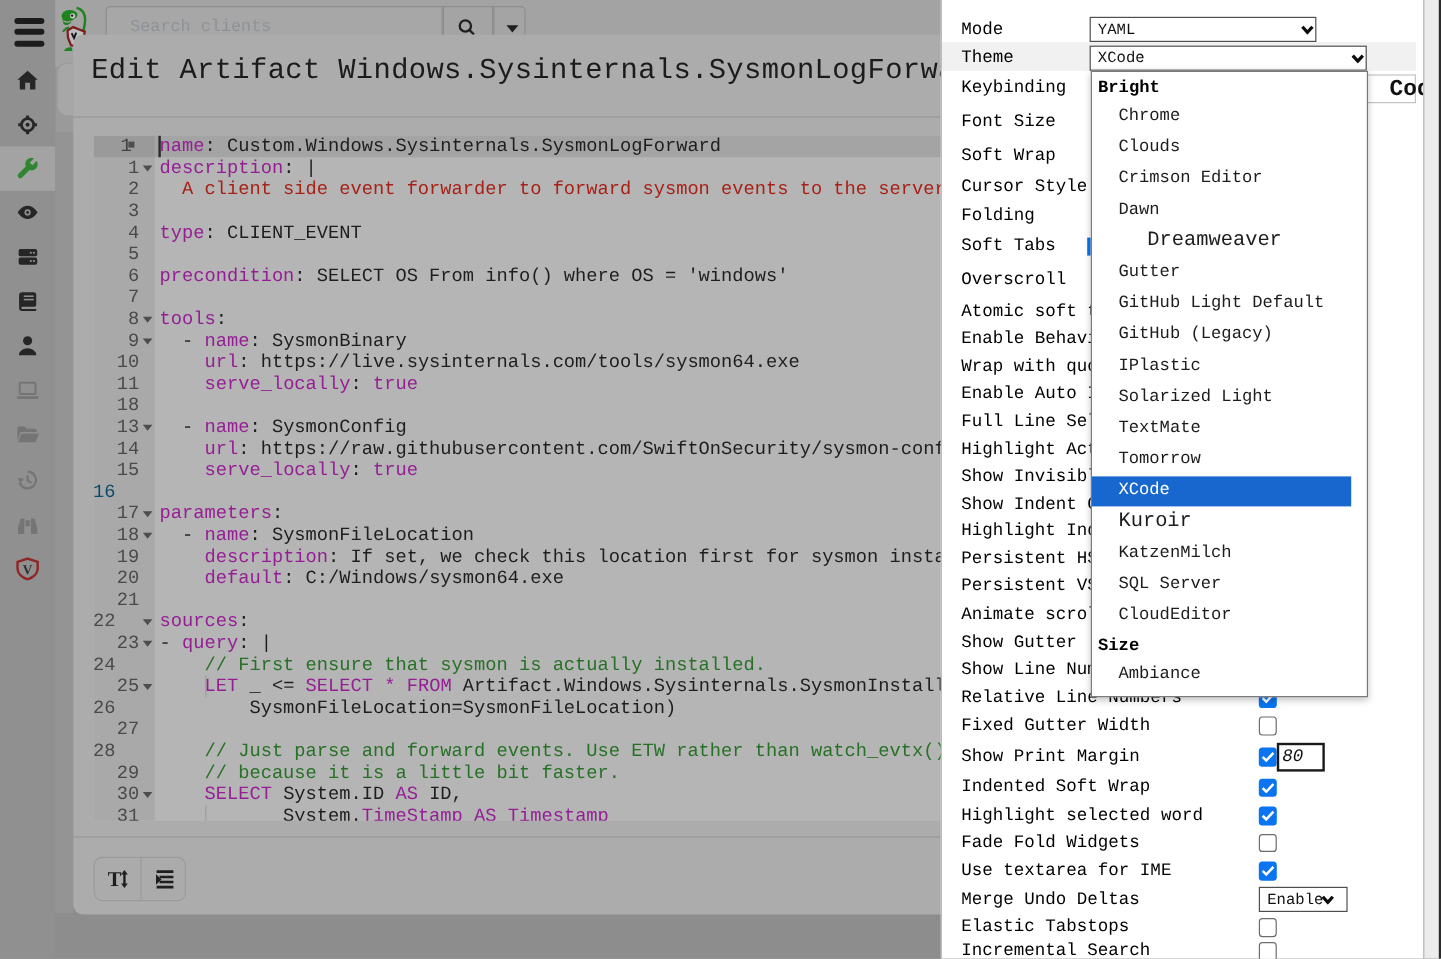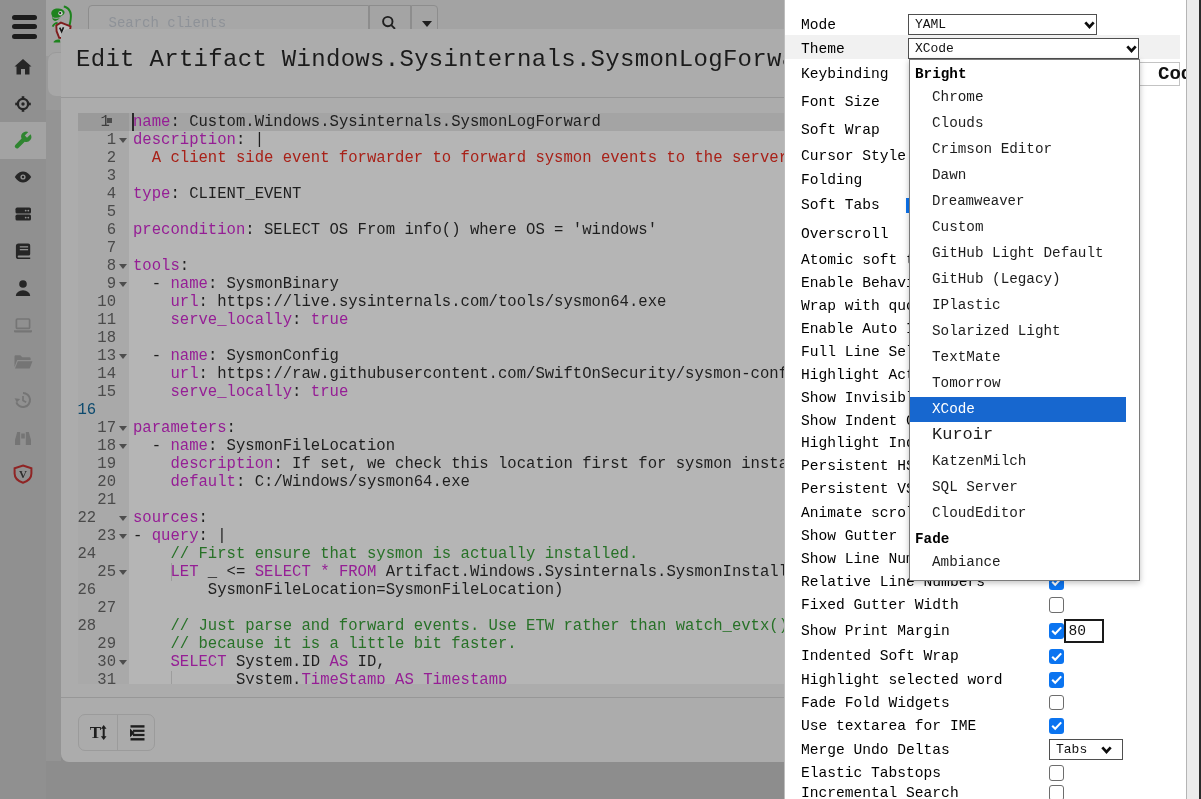--- a/index.html
+++ b/index.html
@@ -206,65 +206,65 @@
     <path d="M1.2 4.8 L4.2 7.8 L10.2 1.4" fill="none" stroke="#fff" stroke-width="2.1"></path>
   </svg>
 <div class="abs" style="left:801px;top:596px;font-size:14.6px;line-height:18px;color:#000;white-space:nowrap;">Fixed Gutter Width</div>
 <div class="abs" style="left:1048.5px;top:597.1px;width:15.8px;height:15.8px;background:#fff;border:1.6px solid #6d6d6d;border-radius:3px;"></div>
 <div class="abs" style="left:801px;top:621.8px;font-size:14.6px;line-height:18px;color:#000;white-space:nowrap;">Show Print Margin</div>
 <div class="abs" style="left:1048.5px;top:622.9px;width:15.8px;height:15.8px;background:#0b74f0;border-radius:3px;"></div>
 <svg class="abs" style="left:1050.7px;top:626.1px;" width="11.5" height="9.5" viewBox="0 0 11.5 9.5">
     <path d="M1.2 4.8 L4.2 7.8 L10.2 1.4" fill="none" stroke="#fff" stroke-width="2.1"></path>
   </svg>
 <div class="abs" style="left:1063.8px;top:618.5999999999999px;width:40.7px;height:24.4px;background:#fff;border:2px solid #1a1a1a;"></div>
-<div class="abs" style="left:1068.5px;top:621.8px;font-size:14.6px;line-height:18px;color:#111;">80</div>
+<div class="abs" style="left:1068.5px;top:621.8px;font-size:14.6px;line-height:18px;color:#111;font-style:italic;">80</div>
 <div class="abs" style="left:801px;top:647.4px;font-size:14.6px;line-height:18px;color:#000;white-space:nowrap;">Indented Soft Wrap</div>
 <div class="abs" style="left:1048.5px;top:648.5px;width:15.8px;height:15.8px;background:#0b74f0;border-radius:3px;"></div>
 <svg class="abs" style="left:1050.7px;top:651.7px;" width="11.5" height="9.5" viewBox="0 0 11.5 9.5">
     <path d="M1.2 4.8 L4.2 7.8 L10.2 1.4" fill="none" stroke="#fff" stroke-width="2.1"></path>
   </svg>
 <div class="abs" style="left:801px;top:671px;font-size:14.6px;line-height:18px;color:#000;white-space:nowrap;">Highlight selected word</div>
 <div class="abs" style="left:1048.5px;top:672.1px;width:15.8px;height:15.8px;background:#0b74f0;border-radius:3px;"></div>
 <svg class="abs" style="left:1050.7px;top:675.3000000000001px;" width="11.5" height="9.5" viewBox="0 0 11.5 9.5">
     <path d="M1.2 4.8 L4.2 7.8 L10.2 1.4" fill="none" stroke="#fff" stroke-width="2.1"></path>
   </svg>
 <div class="abs" style="left:801px;top:693.5px;font-size:14.6px;line-height:18px;color:#000;white-space:nowrap;">Fade Fold Widgets</div>
 <div class="abs" style="left:1048.5px;top:694.6px;width:15.8px;height:15.8px;background:#fff;border:1.6px solid #6d6d6d;border-radius:3px;"></div>
 <div class="abs" style="left:801px;top:717px;font-size:14.6px;line-height:18px;color:#000;white-space:nowrap;">Use textarea for IME</div>
 <div class="abs" style="left:1048.5px;top:718.1px;width:15.8px;height:15.8px;background:#0b74f0;border-radius:3px;"></div>
 <svg class="abs" style="left:1050.7px;top:721.3000000000001px;" width="11.5" height="9.5" viewBox="0 0 11.5 9.5">
     <path d="M1.2 4.8 L4.2 7.8 L10.2 1.4" fill="none" stroke="#fff" stroke-width="2.1"></path>
   </svg>
 <div class="abs" style="left:801px;top:740.6px;font-size:14.6px;line-height:18px;color:#000;white-space:nowrap;">Merge Undo Deltas</div>
 <div class="abs" style="left:1049px;top:738.9px;width:73.7px;height:21.4px;background:#fff;border:1.3px solid #4f4f4f;"></div>
-<div class="abs" style="left:1056px;top:741.1px;font-size:13px;line-height:17px;color:#111;">Tabs</div>
+<div class="abs" style="left:1056px;top:741.1px;font-size:13px;line-height:17px;color:#111;">Enable</div>
 <svg class="abs" style="left:1100.5px;top:746.0px;" width="11" height="8" viewBox="0 0 11 8">
     <path d="M1.3 1.3 L5.5 5.9 L9.7 1.3" fill="none" stroke="#0d0d0d" stroke-width="2.7"></path>
   </svg>
 <div class="abs" style="left:801px;top:763.7px;font-size:14.6px;line-height:18px;color:#000;white-space:nowrap;">Elastic Tabstops</div>
 <div class="abs" style="left:1048.5px;top:764.8000000000001px;width:15.8px;height:15.8px;background:#fff;border:1.6px solid #6d6d6d;border-radius:3px;"></div>
 <div class="abs" style="left:801px;top:784.2px;font-size:14.6px;line-height:18px;color:#000;white-space:nowrap;">Incremental Search</div>
 <div class="abs" style="left:1048.5px;top:785.3000000000001px;width:15.8px;height:15.8px;background:#fff;border:1.6px solid #6d6d6d;border-radius:3px;"></div>
 <div class="abs" style="left:1139px;top:62.3px;width:41px;height:23.7px;background:#fff;border:1px solid #c3c3c3;"></div>
 <div class="abs" style="left:1158px;top:65.5px;font-size:19px;line-height:17px;color:#111;font-weight:bold;">Code</div>
 <div class="abs" style="left:908.5px;top:59px;width:231px;height:521.5px;background:#fff;border:1px solid #7a7a7a;box-shadow:0 2px 6px rgba(0,0,0,0.25);"></div>
 <div class="abs" style="left:910px;top:397.3px;width:216px;height:25px;background:#1767cf;"></div>
 <div class="abs" style="left:915px;top:65px;font-size:14.3px;font-weight:bold;line-height:18px;color:#000;white-space:nowrap;text-align:center;">Bright</div>
 <div class="abs" style="left:932px;top:88px;font-size:14.3px;line-height:18px;color:#1d1d1d;white-space:nowrap;">Chrome</div>
 <div class="abs" style="left:932px;top:114px;font-size:14.3px;line-height:18px;color:#1d1d1d;white-space:nowrap;">Clouds</div>
 <div class="abs" style="left:932px;top:140px;font-size:14.3px;line-height:18px;color:#1d1d1d;white-space:nowrap;">Crimson Editor</div>
 <div class="abs" style="left:932px;top:166px;font-size:14.3px;line-height:18px;color:#1d1d1d;white-space:nowrap;">Dawn</div>
-<div class="abs" style="left:932px;top:192px;font-size:14px;line-height:18px;color:#1d1d1d;white-space:nowrap;">Dreamweaver</div>
-<div class="abs" style="left:932px;top:218px;font-size:14.3px;line-height:18px;color:#1d1d1d;white-space:nowrap;">Custom</div>
+<div class="abs" style="left:956px;top:192px;font-size:17px;line-height:18px;color:#1d1d1d;white-space:nowrap;">Dreamweaver</div>
+<div class="abs" style="left:932px;top:218px;font-size:14.3px;line-height:18px;color:#1d1d1d;white-space:nowrap;">Gutter</div>
 <div class="abs" style="left:932px;top:244px;font-size:14.3px;line-height:18px;color:#1d1d1d;white-space:nowrap;">GitHub Light Default</div>
 <div class="abs" style="left:932px;top:270px;font-size:14.3px;line-height:18px;color:#1d1d1d;white-space:nowrap;">GitHub (Legacy)</div>
 <div class="abs" style="left:932px;top:296px;font-size:14.3px;line-height:18px;color:#1d1d1d;white-space:nowrap;">IPlastic</div>
 <div class="abs" style="left:932px;top:322px;font-size:14.3px;line-height:18px;color:#1d1d1d;white-space:nowrap;">Solarized Light</div>
 <div class="abs" style="left:932px;top:348px;font-size:14.3px;line-height:18px;color:#1d1d1d;white-space:nowrap;">TextMate</div>
 <div class="abs" style="left:932px;top:374px;font-size:14.3px;line-height:18px;color:#1d1d1d;white-space:nowrap;">Tomorrow</div>
 <div class="abs" style="left:932px;top:400px;font-size:14.3px;line-height:18px;color:#fff;white-space:nowrap;">XCode</div>
 <div class="abs" style="left:932px;top:426px;font-size:17px;line-height:18px;color:#1d1d1d;white-space:nowrap;">Kuroir</div>
 <div class="abs" style="left:932px;top:452px;font-size:14.3px;line-height:18px;color:#1d1d1d;white-space:nowrap;">KatzenMilch</div>
 <div class="abs" style="left:932px;top:478px;font-size:14.3px;line-height:18px;color:#1d1d1d;white-space:nowrap;">SQL Server</div>
 <div class="abs" style="left:932px;top:504px;font-size:14.3px;line-height:18px;color:#1d1d1d;white-space:nowrap;">CloudEditor</div>
-<div class="abs" style="left:915px;top:529.5px;font-size:14.3px;font-weight:bold;line-height:18px;color:#000;white-space:nowrap;">Fade</div>
+<div class="abs" style="left:915px;top:529.5px;font-size:14.3px;font-weight:bold;line-height:18px;color:#000;white-space:nowrap;">Size</div>
 <div class="abs" style="left:932px;top:553px;font-size:14.3px;line-height:18px;color:#1d1d1d;white-space:nowrap;">Ambiance</div>
 <div class="abs" style="left:1186px;top:0;width:15px;height:799px;background:#ececec;border-left:1px solid #b5b5b5;"></div>
 <div class="abs" style="left:1198.7px;top:0;width:2.3px;height:799px;background:#2b2b2b;"></div>
 </body></html>

